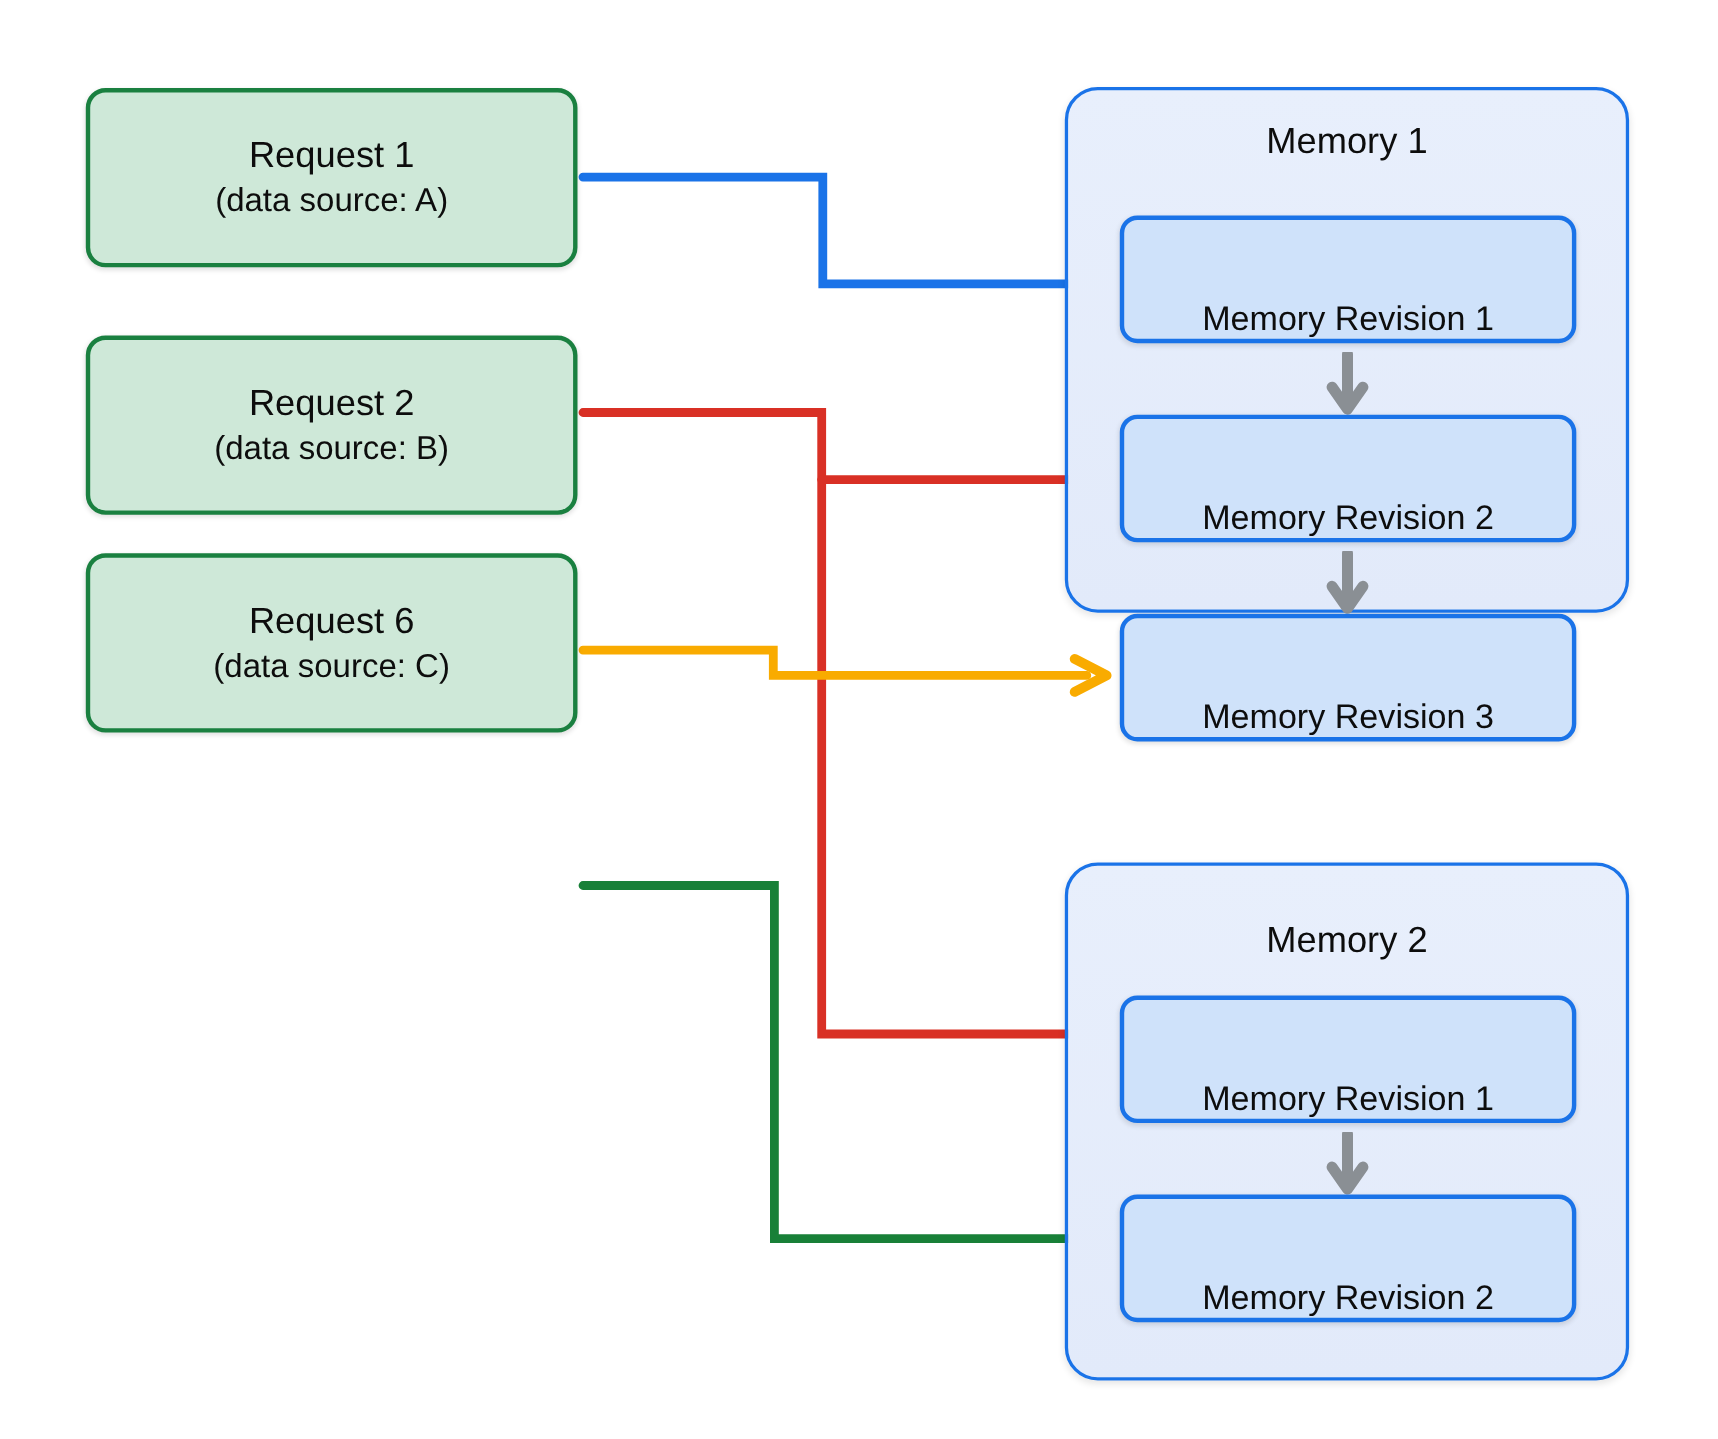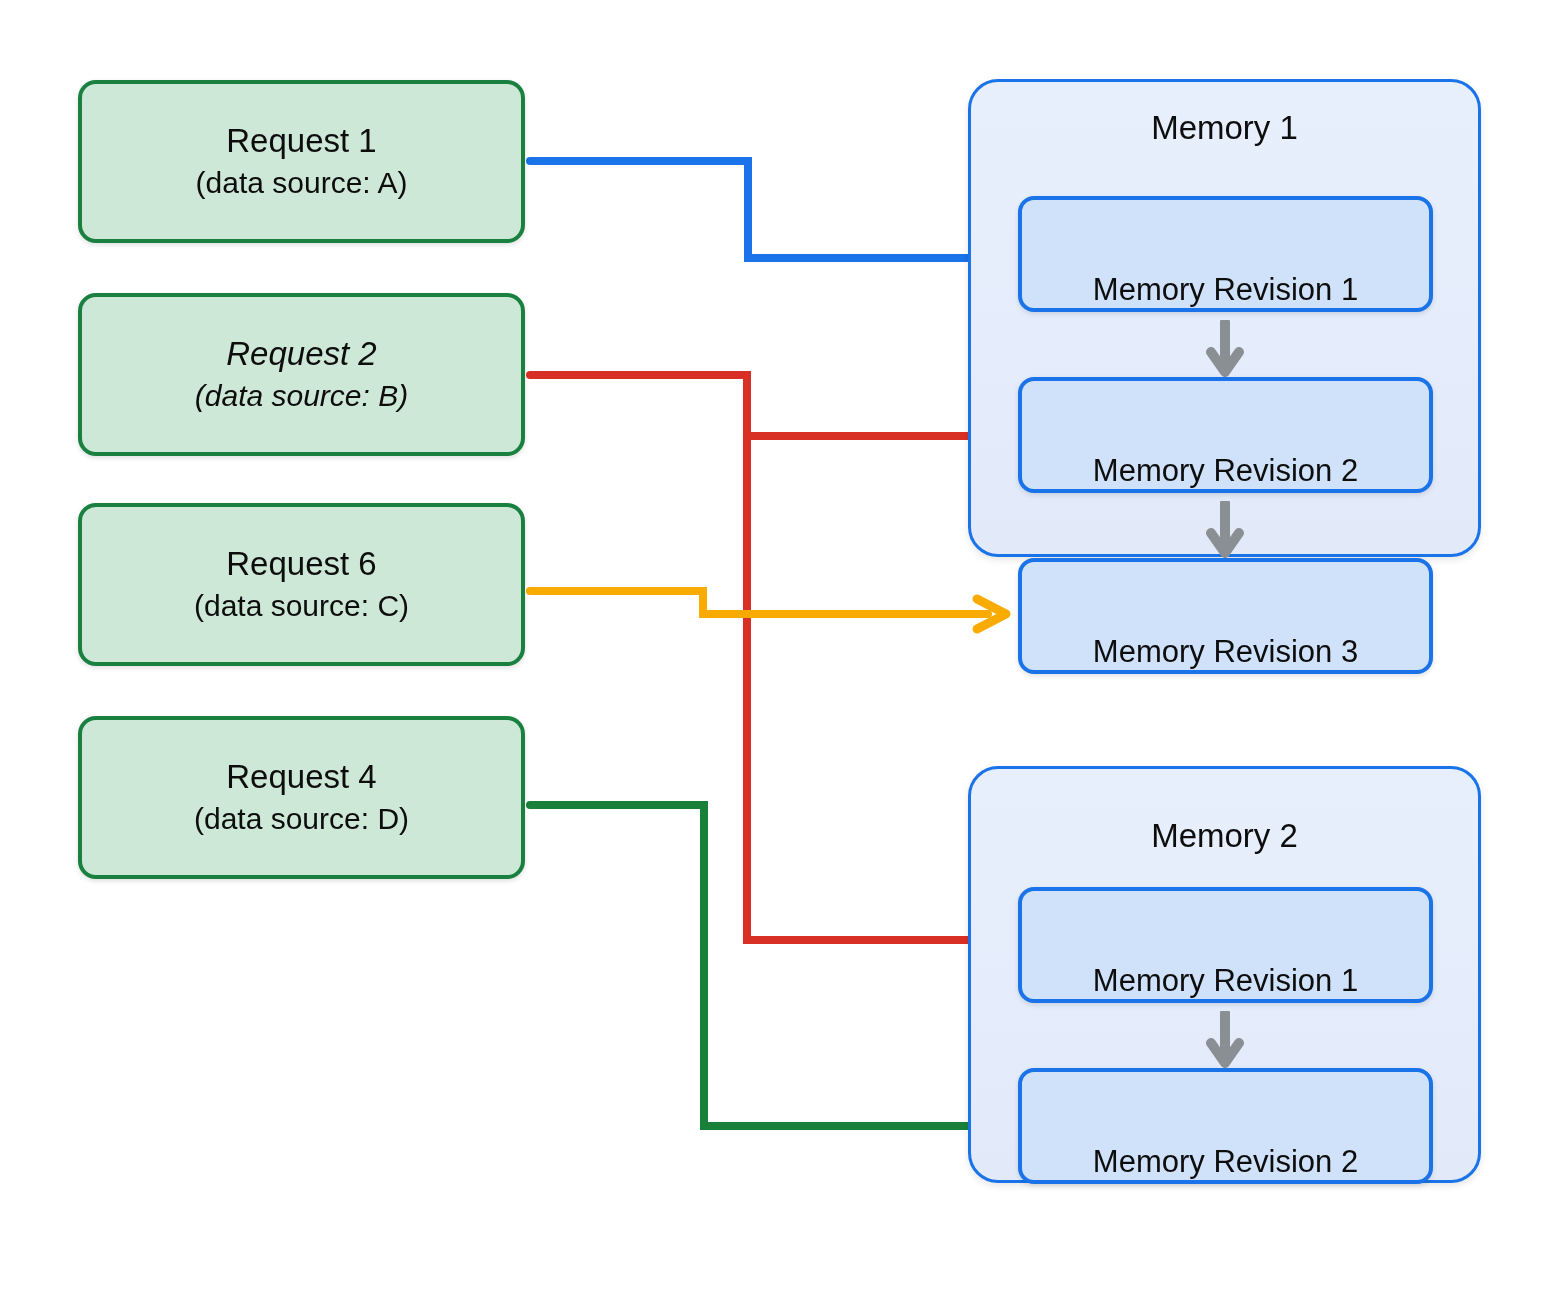--- a/index.html
+++ b/index.html
@@ -127,34 +127,30 @@
       <path d="M530 805 L704 805 L704 1126 L988 1126" fill="none" stroke="#188038" stroke-width="8" stroke-linecap="round" stroke-linejoin="miter"></path>
       <path d="M977 1111 L1006 1126 L977 1141" fill="none" stroke="#188038" stroke-width="9" stroke-linecap="round" stroke-linejoin="round"></path>
     </g>
   </svg>
 
   <div class="request-box" style="left:78px; top:80px;">
     <div class="request-title">Request 1</div>
     <div class="request-sub">(data source: A)</div>
   </div>
 
-  <div class="request-box" style="left:78px; top:293px;font-style:italic;">
+  <div class="request-box" style="left:78px; top:305px;">
     <div class="request-title">Request 2</div>
     <div class="request-sub">(data source: B)</div>
   </div>
 
   <div class="request-box" style="left:78px; top:503px;">
     <div class="request-title">Request 6</div>
     <div class="request-sub">(data source: C)</div>
   </div>
 
-  <div class="request-box" style="left:78px; top:716px;">
-    <div class="request-title">Request 4</div>
-    <div class="request-sub">(data source: D)</div>
-  </div>
 
   <div class="memory-container" style="left:968px; top:79px; width:513px; height:478px;">
 
     <div class="memory-title" style="top:27px;">Memory 1</div>
 
     <div class="revision-box" style="left:47px; top:114px;">
       <div class="revision-label">Memory Revision 1</div>
     </div>
 
     <svg class="gray-arrow" style="left:234px; top:238px;" viewBox="0 0 40 58">
@@ -167,21 +163,21 @@
 
     <svg class="gray-arrow" style="left:234px; top:419px;" viewBox="0 0 40 58">
       <path d="M20 2 L20 40 M6 32 L20 52 L34 32" fill="none" stroke="#8a8f94" stroke-width="10" stroke-linecap="round" stroke-linejoin="round"></path>
     </svg>
 
     <div class="revision-box" style="left:47px; top:476px;">
       <div class="revision-label">Memory Revision 3</div>
     </div>
   </div>
 
-  <div class="memory-container" style="left:968px; top:766px; width:513px; height:417px;">
+  <div class="memory-container" style="left:968px; top:784px; width:513px; height:471px;">
 
     <div class="memory-title" style="top:48px;">Memory 2</div>
 
     <div class="revision-box" style="left:47px; top:118px;">
       <div class="revision-label">Memory Revision 1</div>
     </div>
 
     <svg class="gray-arrow" style="left:234px; top:242px;" viewBox="0 0 40 58">
       <path d="M20 2 L20 40 M6 32 L20 52 L34 32" fill="none" stroke="#8a8f94" stroke-width="10" stroke-linecap="round" stroke-linejoin="round"></path>
     </svg>

